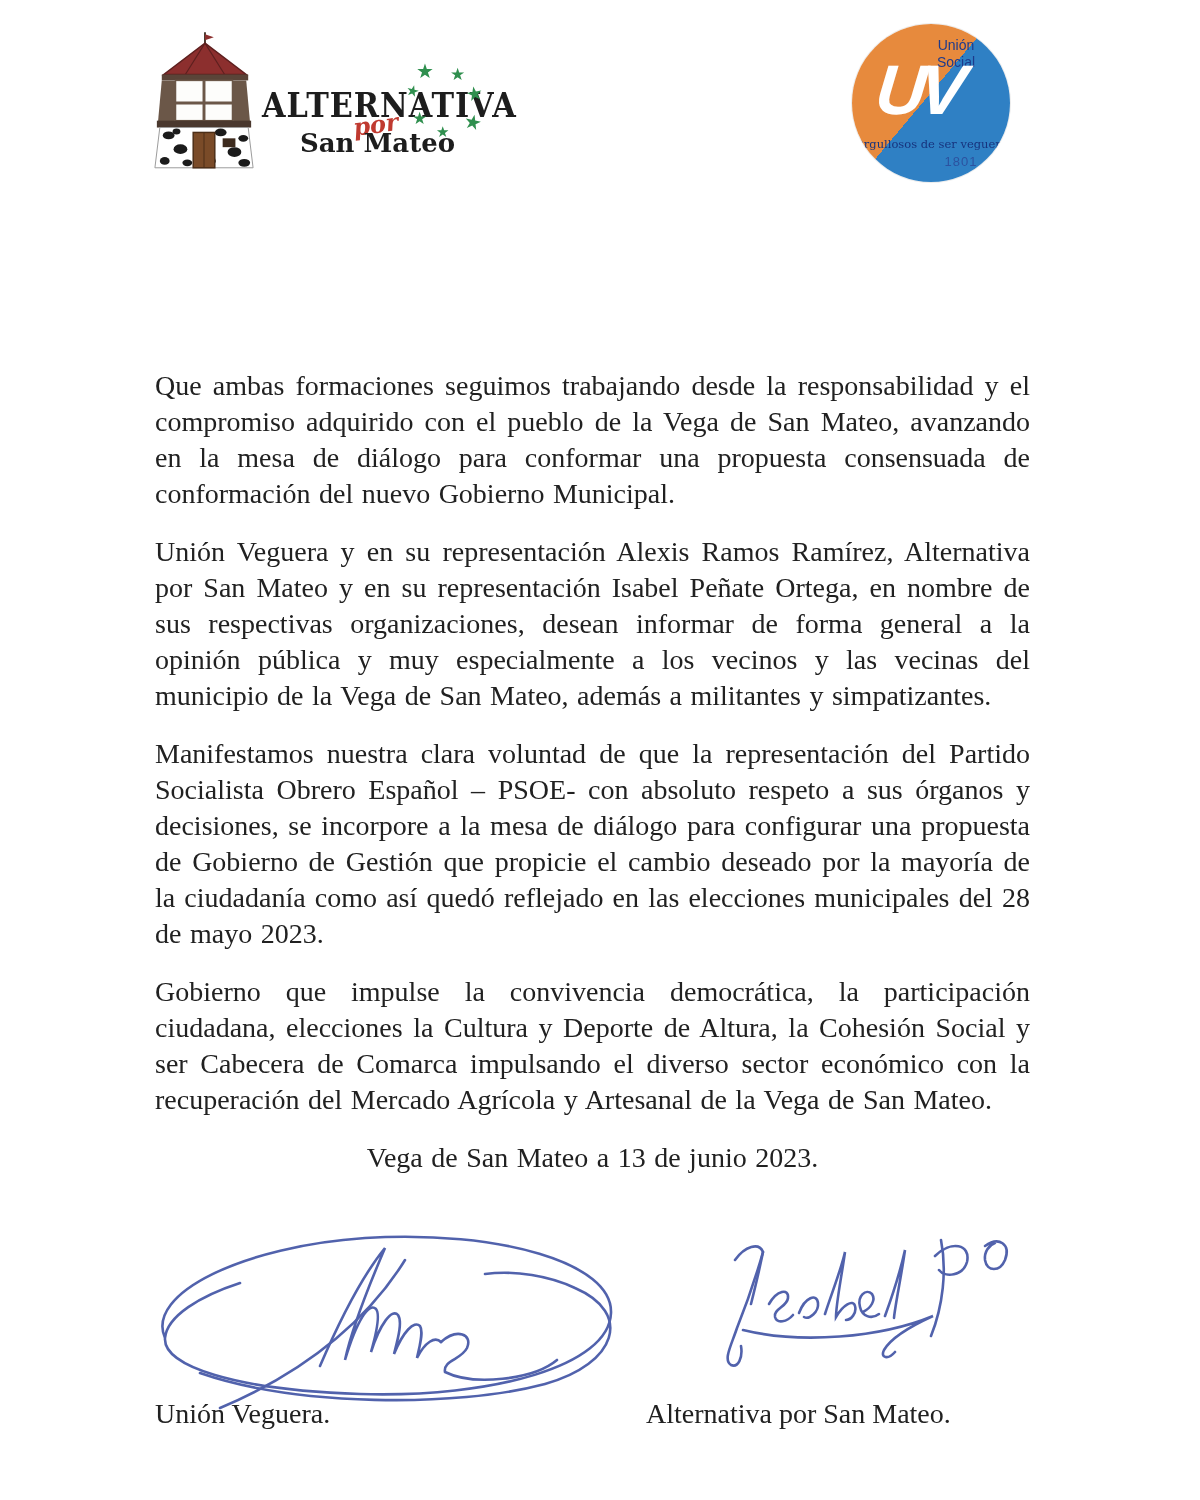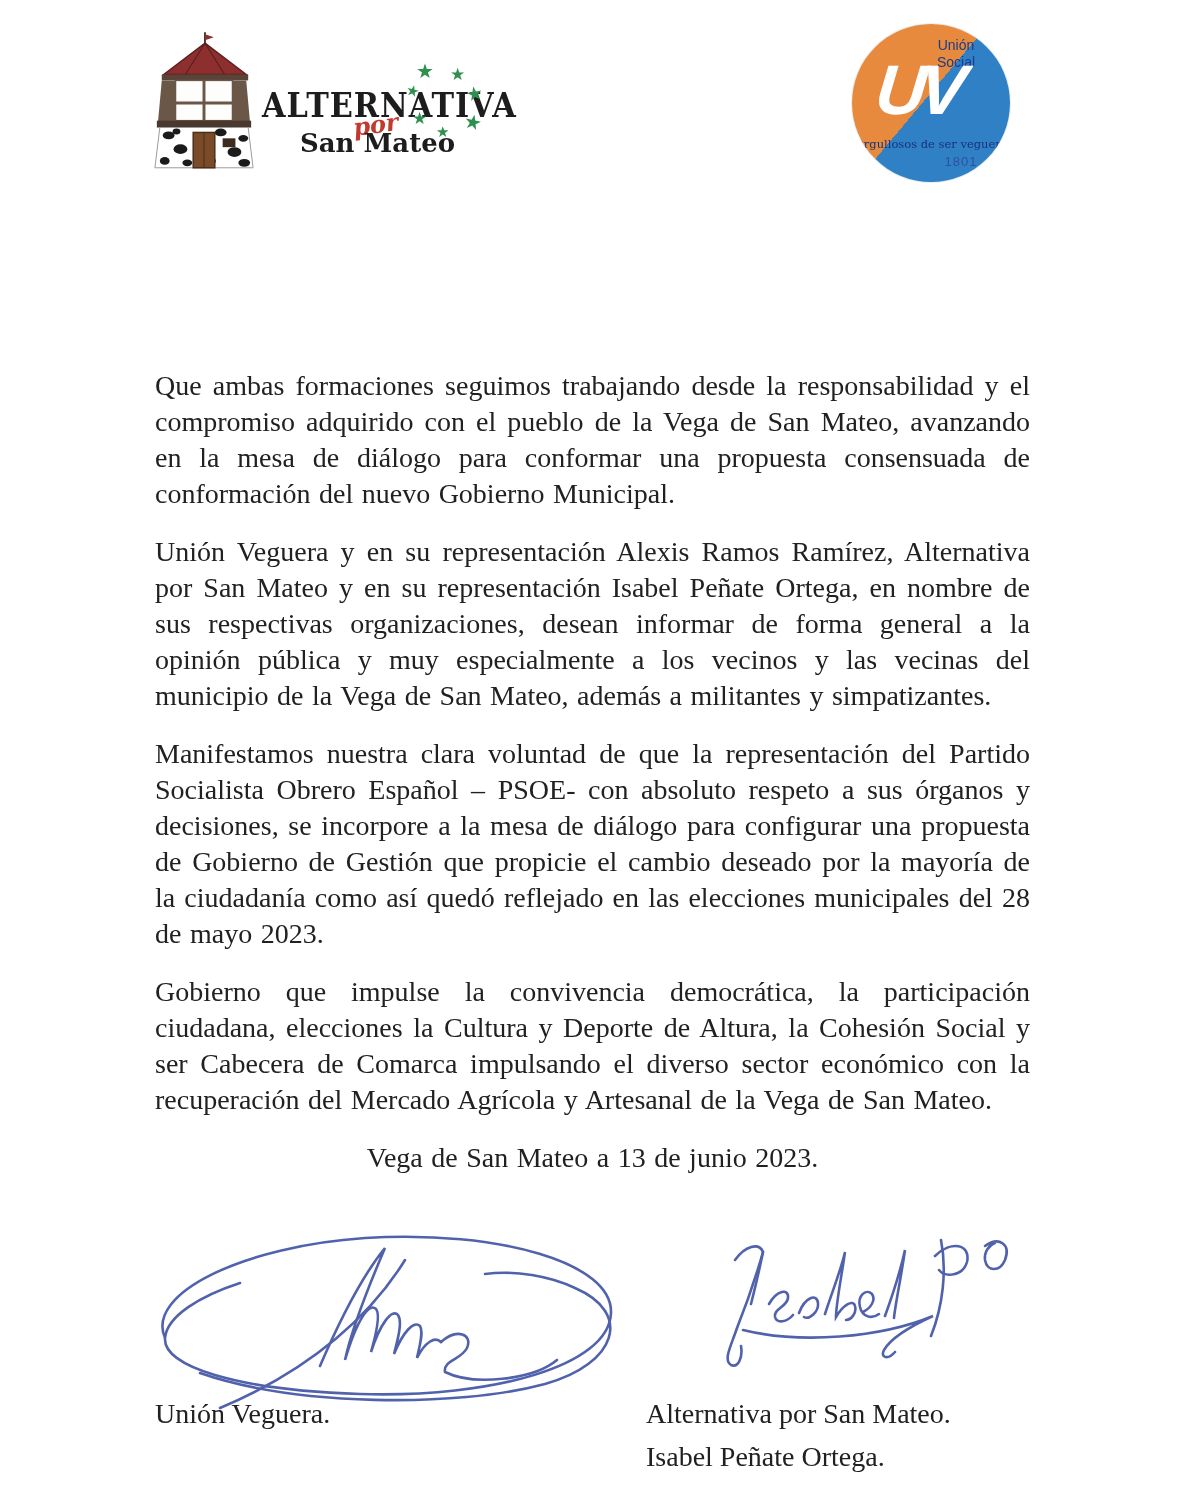--- a/index.html
+++ b/index.html
@@ -167,17 +167,16 @@
       <path d="M280,34 C294,24 306,32 300,48 C295,60 282,60 280,48 C279,40 284,33 290,31"></path>
     </g>
   </svg>
 
   <div class="sig-labels">
     <div class="sig-col col-left">
       <div>Unión Veguera.</div>
     </div>
     <div class="sig-col col-right">
       <div>Alternativa por San Mateo.</div>
-      <div>Isabel Peñate Ortega.</div>
     </div>
   </div>
 
 </div>
 
 </body></html>

